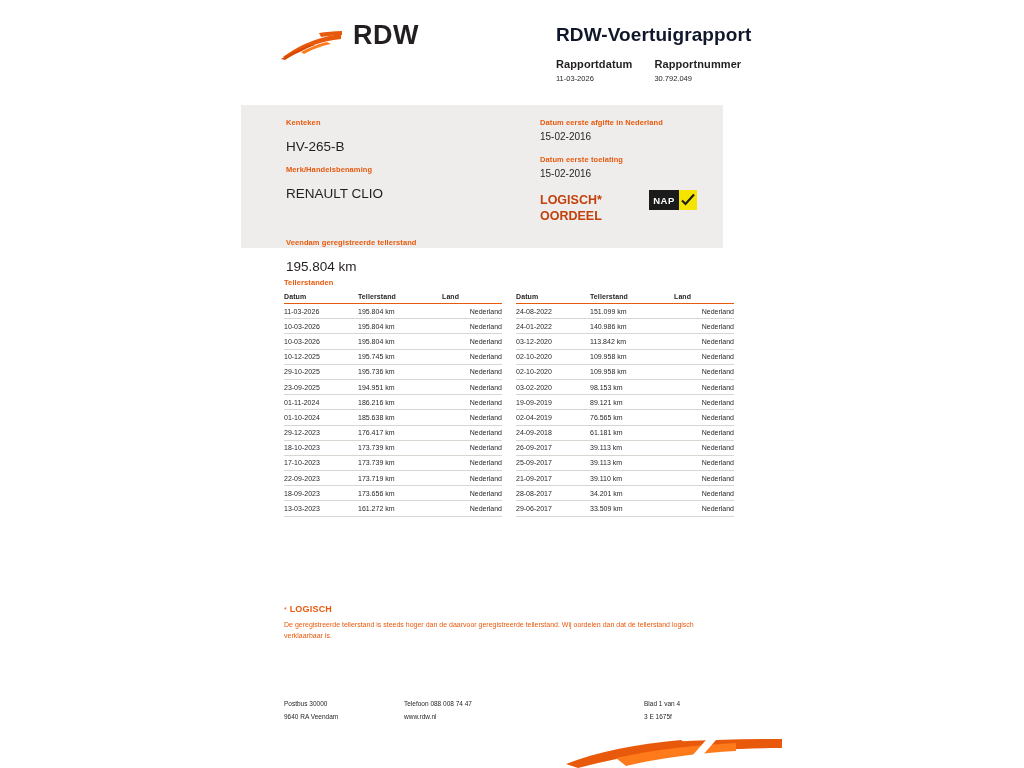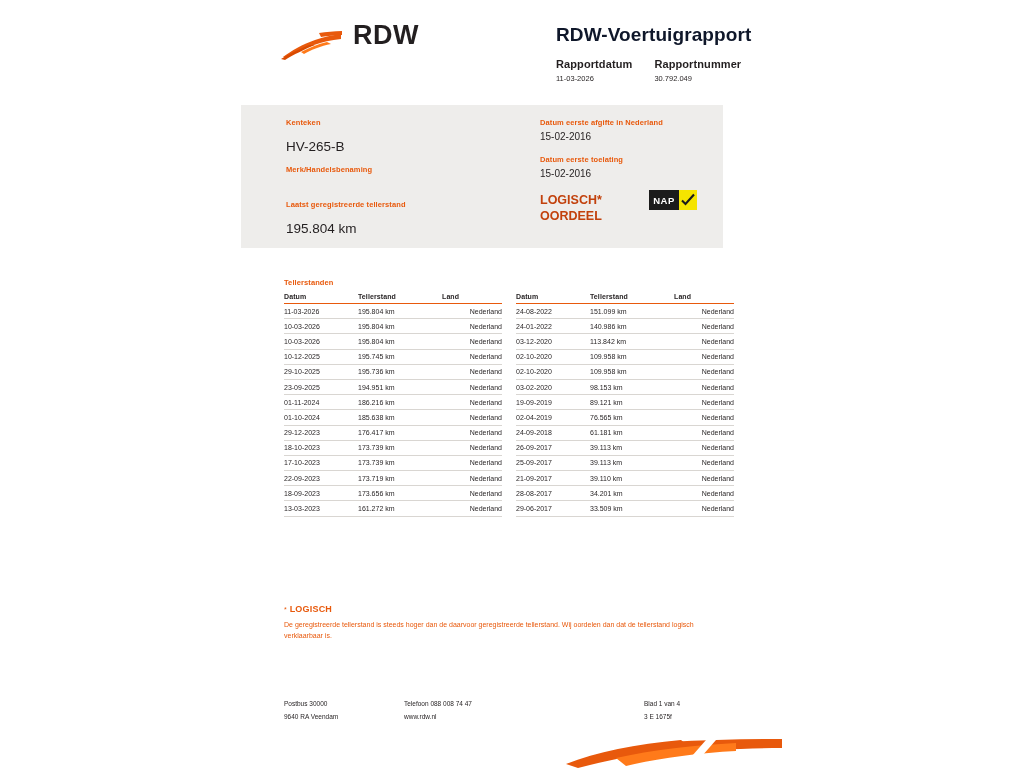--- a/index.html
+++ b/index.html
@@ -287,24 +287,25 @@
       </div>
     </div>
   </div>
 
   <div class="summary">
     <div class="sum-left">
       <div class="field-label">Kenteken</div>
       <div class="field-value">HV-265-B</div>
 
       <div class="field-label">Merk/Handelsbenaming</div>
+      <div class="field-value">RENAULT CLIO</div>
 
       <div style="height:26px"></div>
 
-      <div class="field-label">Laatst geregistreerde tellerstand</div>
+      <div class="field-label">Veendam geregistreerde tellerstand</div>
       <div class="field-value">195.804 km</div>
     </div>
 
     <div class="sum-right">
       <div class="field-label">Datum eerste afgifte in Nederland</div>
       <div class="field-value">15-02-2016</div>
 
       <div class="field-label">Datum eerste toelating</div>
       <div class="field-value">15-02-2016</div>
     </div>

